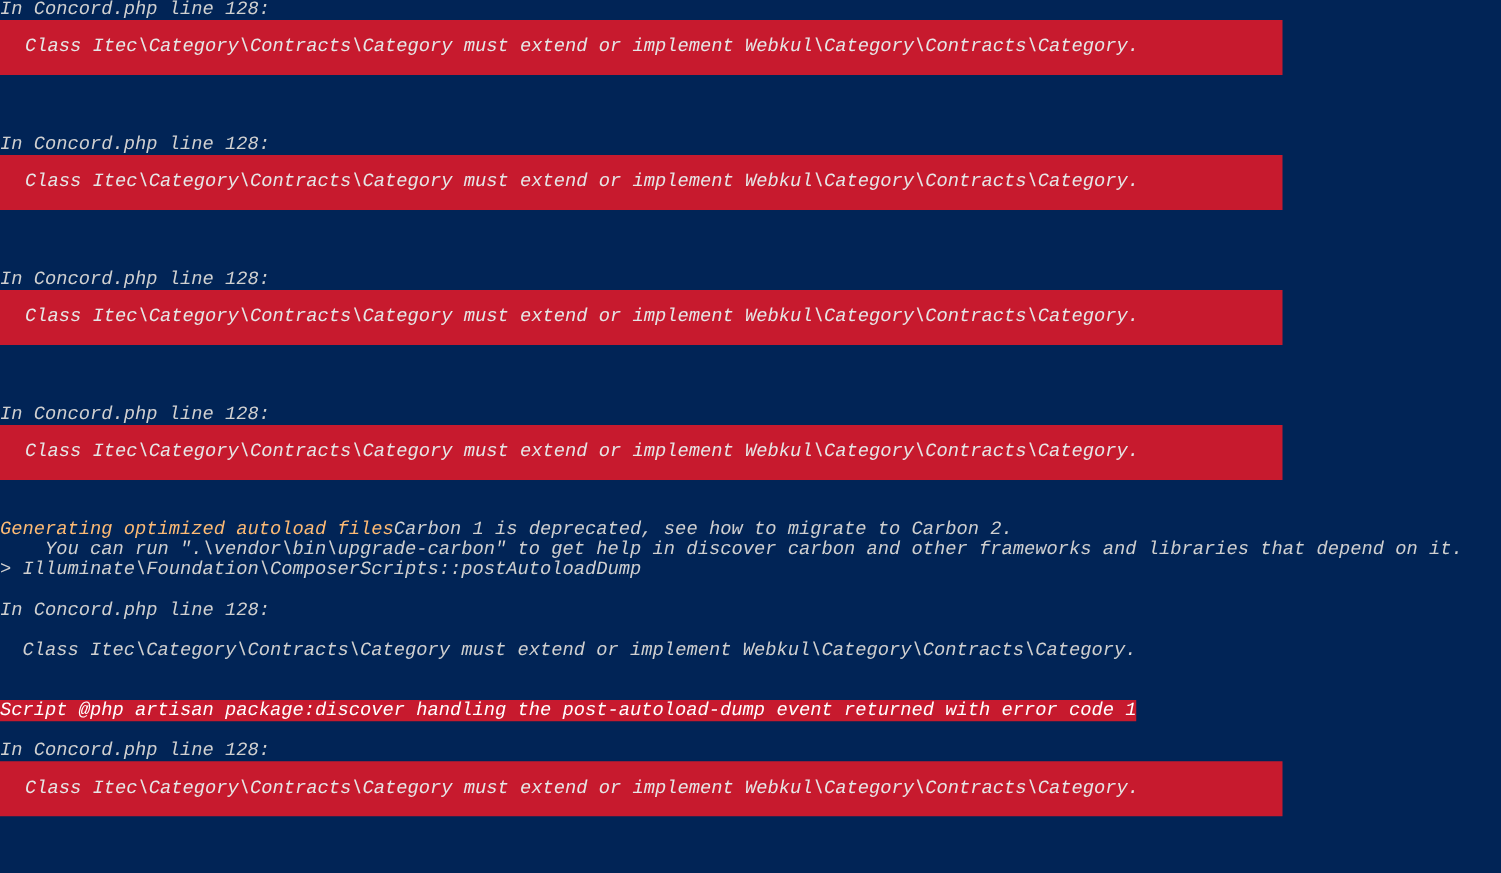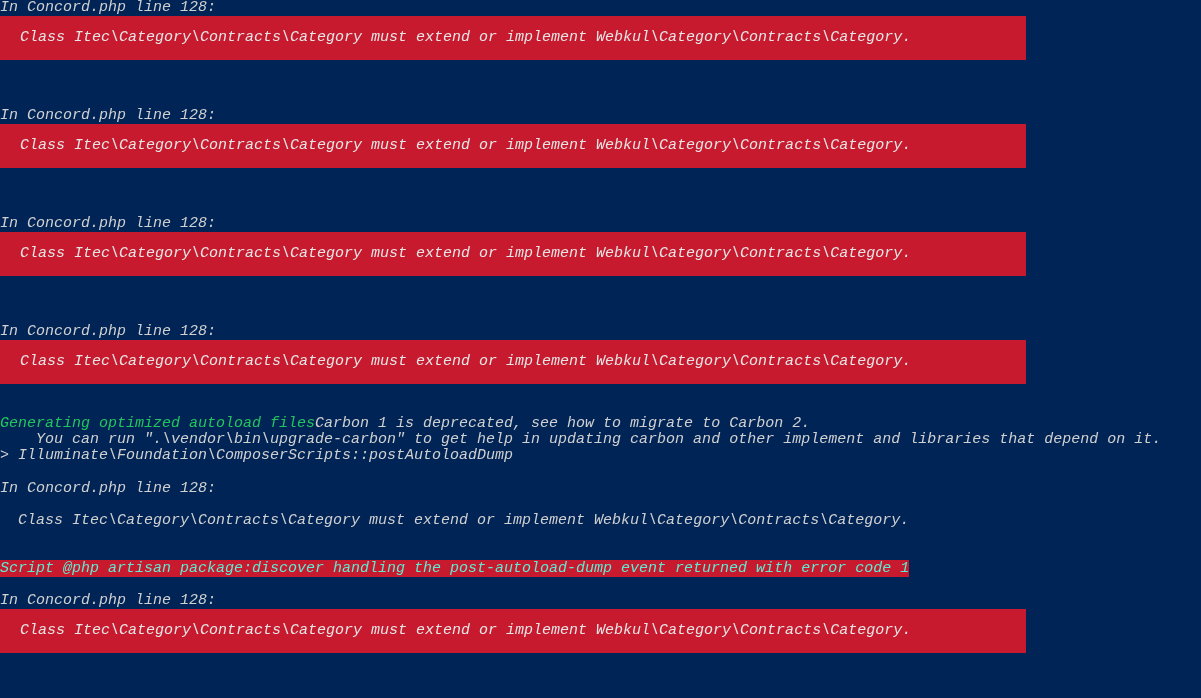--- a/index.html
+++ b/index.html
@@ -18,24 +18,24 @@
     .error-bg {
       background: #c71a2e;
       color: #e6e6e6;
       display: inline-block;
       padding: 14px 10px 14px 20px;
       width: 1026px;
       box-sizing: border-box;
     }
     .error-bg-inline {
       background: #c71a2e;
-      color: #5eead4;
+      color: #ffffff;
       margin-top: 44px;
     }
-    .green { color: #22c55e; }
+    .green { color: #fdba74; }
     #error-container { }
   </style>
 </head>
 <body>
 
 <div id="terminal-output">
 
   <div id="error-container">
       <div class="line">In Concord.php line 128:</div>
       <div class="line"><span class="error-bg">Class Itec\Category\Contracts\Category must extend or implement Webkul\Category\Contracts\Category.</span></div>
@@ -52,21 +52,21 @@
       <div class="blank-line"></div>
       <div class="blank-line"></div>
       <div class="blank-line"></div>
       <div class="line">In Concord.php line 128:</div>
       <div class="line"><span class="error-bg">Class Itec\Category\Contracts\Category must extend or implement Webkul\Category\Contracts\Category.</span></div>
       <div class="blank-line"></div>
       <div class="blank-line"></div>
     </div>
 
   <div class="line"><span class="green">Generating optimized autoload files</span><span>Carbon 1 is deprecated, see how to migrate to Carbon 2.</span></div>
-  <div class="line">    You can run ".\vendor\bin\upgrade-carbon" to get help in updating carbon and other implement and libraries that depend on it.</div>
+  <div class="line">    You can run ".\vendor\bin\upgrade-carbon" to get help in discover carbon and other frameworks and libraries that depend on it.</div>
   <div class="line">&gt; Illuminate\Foundation\ComposerScripts::postAutoloadDump</div>
 
   <div class="blank-line"></div>
   <div class="line">In Concord.php line 128:</div>
   <div class="blank-line"></div>
   <div class="line">  Class Itec\Category\Contracts\Category must extend or implement Webkul\Category\Contracts\Category.</div>
   <div class="blank-line"></div>
   <div class="blank-line"></div>
 
   <div class="line"><span class="error-bg-inline">Script @php artisan package:discover handling the post-autoload-dump event returned with error code 1</span></div>

